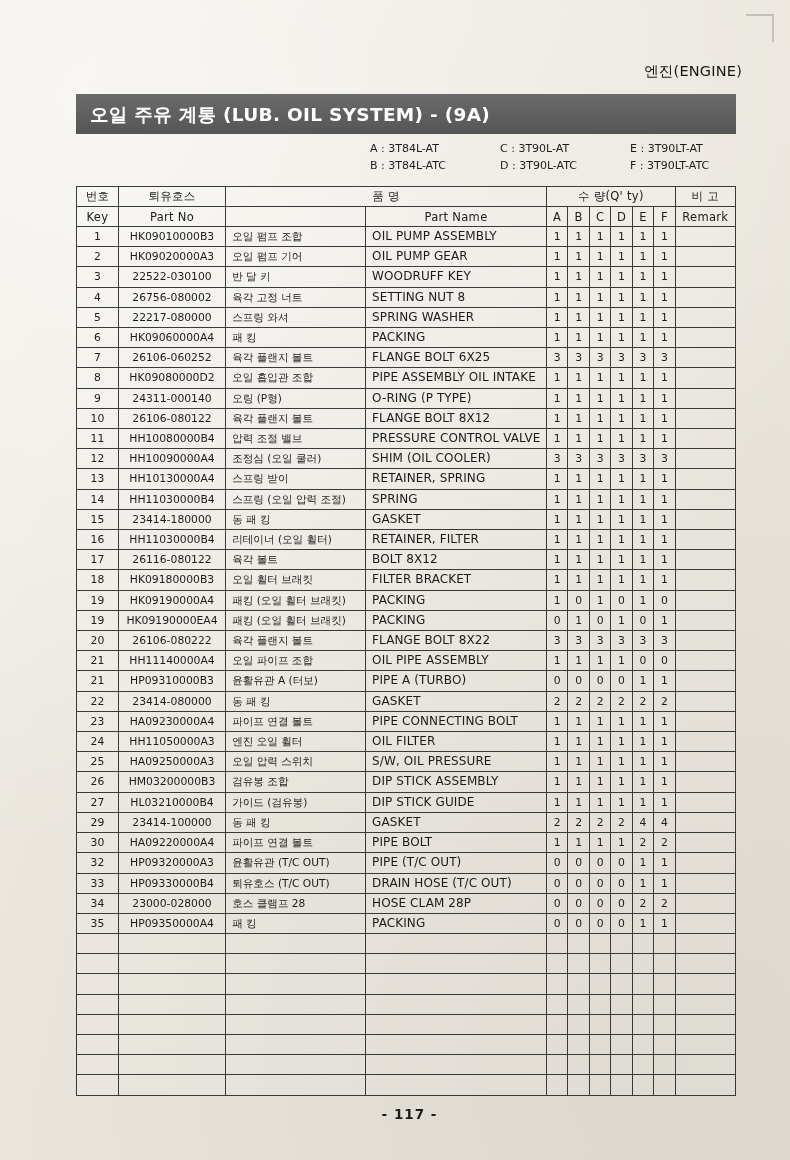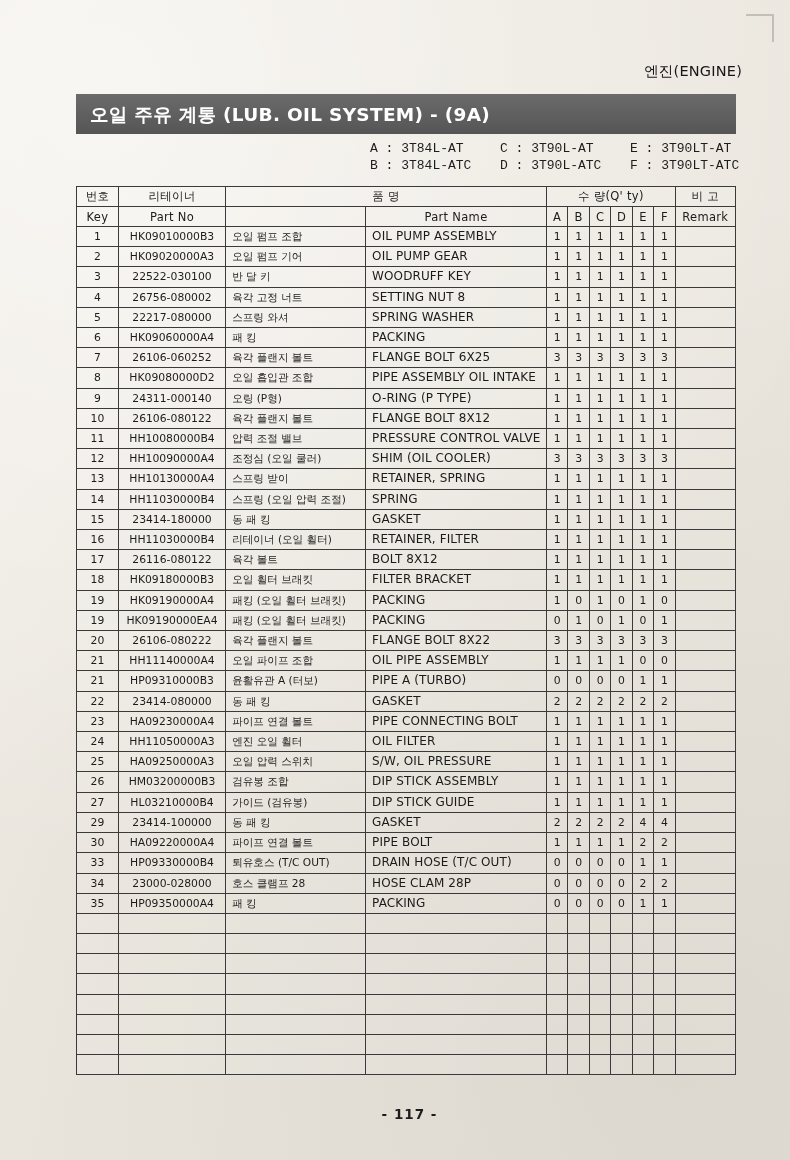--- a/index.html
+++ b/index.html
@@ -74,24 +74,23 @@
     left: 82px;
     top: 150px;
     font-size: 16px;
     font-weight: bold;
     letter-spacing: 0.2px;
   }
   .legend {
     position: absolute;
     right: 52px;
     top: 140px;
-    font-size: 13px;
+    font-size: 11px;
     line-height: 17px;
     color: #1d1d1d;
-    font-family: Liberation Mono, monospace;
   }
   .legend .row {
     display: flex;
     gap: 22px;
     white-space: nowrap;
   }
   .legend .cell {
     width: 108px;
   }
   
@@ -182,21 +181,21 @@
       <span class="cell">B : 3T84L-ATC</span>
       <span class="cell">D : 3T90L-ATC</span>
       <span class="cell">F : 3T90LT-ATC</span>
     </div>
   </div>
 
   <table class="parts">
     <tbody id="table-body">
       <tr class="hdr">
         <td class="c-key" rowspan="1">번호</td>
-        <td class="c-part">리테이너</td>
+        <td class="c-part">퇴유호스</td>
         <td class="c-kname big" colspan="2" style="text-align:center;padding-left:0 !important;">품       명</td>
         <td class="c-q" colspan="6">수   량(Q' ty)</td>
         <td class="c-remark">비      고</td>
       </tr>
       <tr class="hdr">
         <td class="c-key">Key</td>
         <td class="c-part">Part No</td>
         <td class="c-kname"></td>
         <td class="c-ename" style="text-align:center;padding-left:0 !important;">Part Name</td>
         <td class="c-q">A</td>
@@ -604,20 +603,33 @@
           <td class="c-ename">PIPE BOLT</td>
           <td class="c-q">1</td>
           <td class="c-q">1</td>
           <td class="c-q">1</td>
           <td class="c-q">1</td>
           <td class="c-q">2</td>
           <td class="c-q">2</td>
           <td class="c-remark"></td>
         </tr>
         <tr class="data">
+          <td class="c-key nb-top">32</td>
+          <td class="c-part nb-top">HP09320000A3</td>
+          <td class="c-kname nb-top">윤활유관 (T/C OUT)</td>
+          <td class="c-ename nb-top">PIPE (T/C OUT)</td>
+          <td class="c-q nb-top">0</td>
+          <td class="c-q nb-top">0</td>
+          <td class="c-q nb-top">0</td>
+          <td class="c-q nb-top">0</td>
+          <td class="c-q nb-top">1</td>
+          <td class="c-q nb-top">1</td>
+          <td class="c-remark nb-top"></td>
+        </tr>
+        <tr class="data">
           <td class="c-key nb-top">33</td>
           <td class="c-part nb-top">HP09330000B4</td>
           <td class="c-kname nb-top">퇴유호스 (T/C OUT)</td>
           <td class="c-ename nb-top">DRAIN HOSE (T/C OUT)</td>
           <td class="c-q nb-top">0</td>
           <td class="c-q nb-top">0</td>
           <td class="c-q nb-top">0</td>
           <td class="c-q nb-top">0</td>
           <td class="c-q nb-top">1</td>
           <td class="c-q nb-top">1</td>

